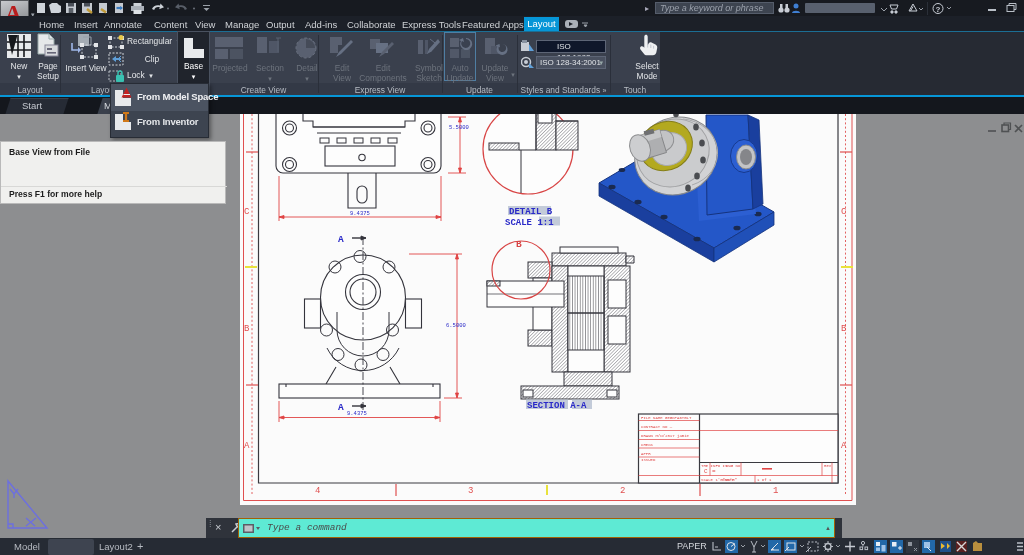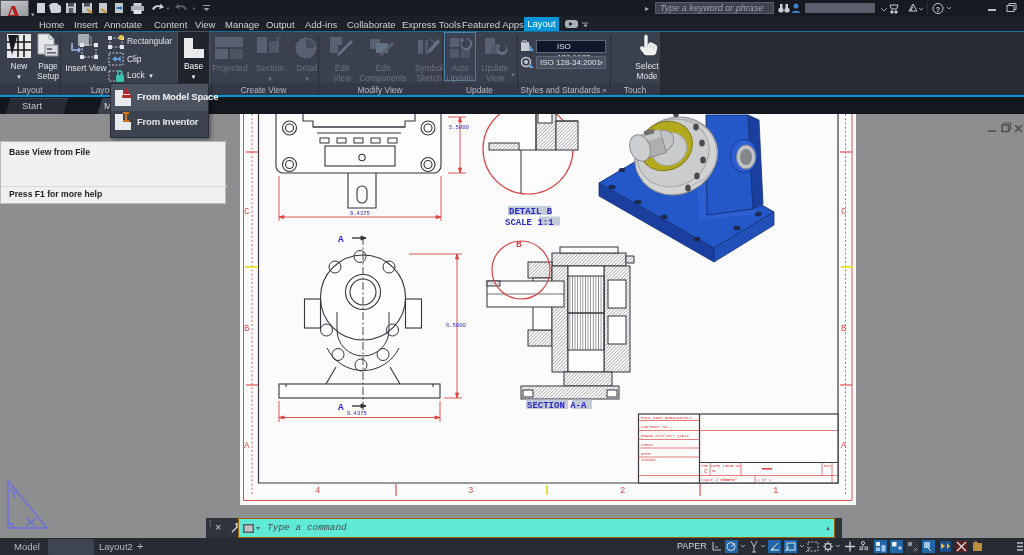--- a/index.html
+++ b/index.html
@@ -124,21 +124,21 @@
       <div style="position:absolute;left:0;top:51px;width:660px;height:12px;background:#333946"></div>
  <div class="psep" style="left:60px"></div>
  <div class="psep" style="left:209px"></div>
  <div class="psep" style="left:318px"></div>
  <div class="psep" style="left:442px"></div>
  <div class="psep" style="left:517px"></div>
  <div class="psep" style="left:610px"></div>
  <div class="plabel" style="left:0;width:60px">Layout</div>
  <div class="plabel" style="left:91px;width:60px;text-align:left">Layout</div>
  <div class="plabel" style="left:209px;width:109px">Create View</div>
- <div class="plabel" style="left:318px;width:124px">Modify View</div>
+ <div class="plabel" style="left:318px;width:124px">Express View</div>
  <div class="plabel" style="left:442px;width:75px">Update</div>
  <div class="plabel" style="left:517px;width:93px">Styles and Standards <span style="font-size:7px">»</span></div>
  <div class="plabel" style="left:610px;width:50px">Touch</div>
 </div>
 
 <svg class="abs" style="left:6px;top:33px" width="26" height="26" viewBox="0 0 26 26">
  <rect x="1" y="1" width="24" height="24" fill="#e8eaec"></rect>
  <path d="M2 2h9.5l-5.5 20z" fill="#17191d"></path>
  <g stroke="#17191d" stroke-width="1.6" fill="none">
         <path d="M12 2v22M1 9h24M1 17h24M18 2v22"></path>
@@ -182,21 +182,21 @@
 <div class="btnlabel" style="left:127px;top:37px;width:70px;text-align:left">Rectangular&nbsp; <span style="font-size:7px">▾</span></div>
 <svg class="abs" style="left:108px;top:52px" width="17" height="14" viewBox="0 0 17 14">
  <g stroke="#cfd3d9" stroke-dasharray="2 1.5" fill="none">
         <rect x="1" y="1" width="14" height="12"></rect>
       </g>
  <g fill="#5f9fd8">
         <path d="M4 7l4-3v2h5v2H8v2z"></path>
         <path d="M13 4l-2 2M13 10l-2-2" stroke="#5f9fd8"></path>
       </g>
 </svg>
-<div class="btnlabel" style="left:127px;top:55px;width:50px;text-align:left">Clip</div>
+<div class="btnlabel" style="left:127px;top:55px;width:50px;text-align:center">Clip</div>
 <svg class="abs" style="left:108px;top:69px" width="17" height="14" viewBox="0 0 17 14">
  <g stroke="#b9bfc7" stroke-dasharray="2 1.5" fill="none">
         <rect x="1" y="2" width="12" height="10"></rect>
       </g>
  <rect x="8" y="6" width="8" height="7" rx="1" fill="#39c2b2"></rect>
       <path d="M10 6V4a2 2 0 0 1 4 0v2" stroke="#39c2b2" fill="none" stroke-width="1.4"></path>
 </svg>
 <div class="btnlabel" style="left:127px;top:71px;width:60px;text-align:left">Lock&nbsp; <span style="font-size:7px">▾</span></div>
 
 <div class="abs" style="left:177px;top:31px;width:33px;height:63px;background:#20242c;border:1px solid #4a5260"></div>

